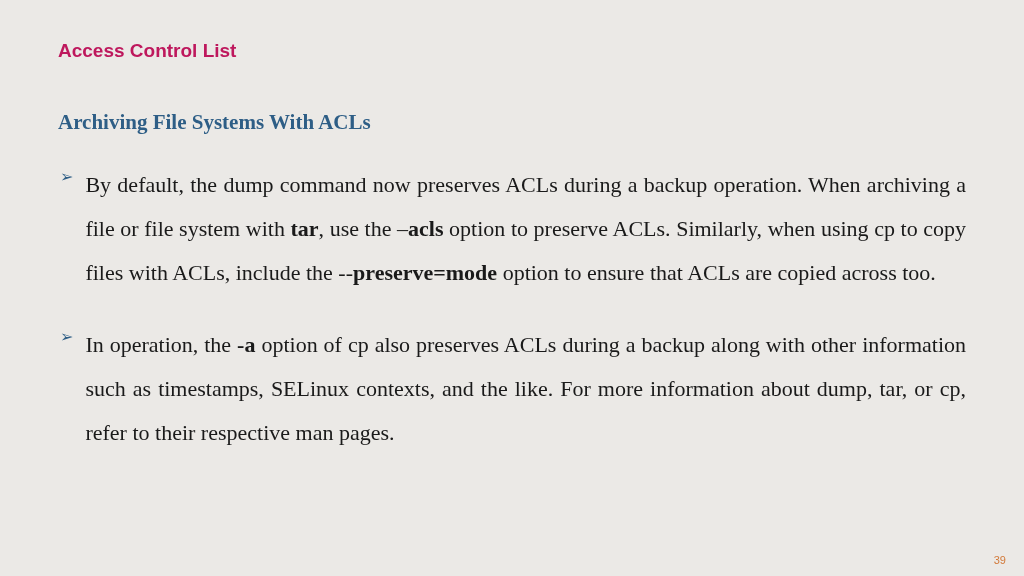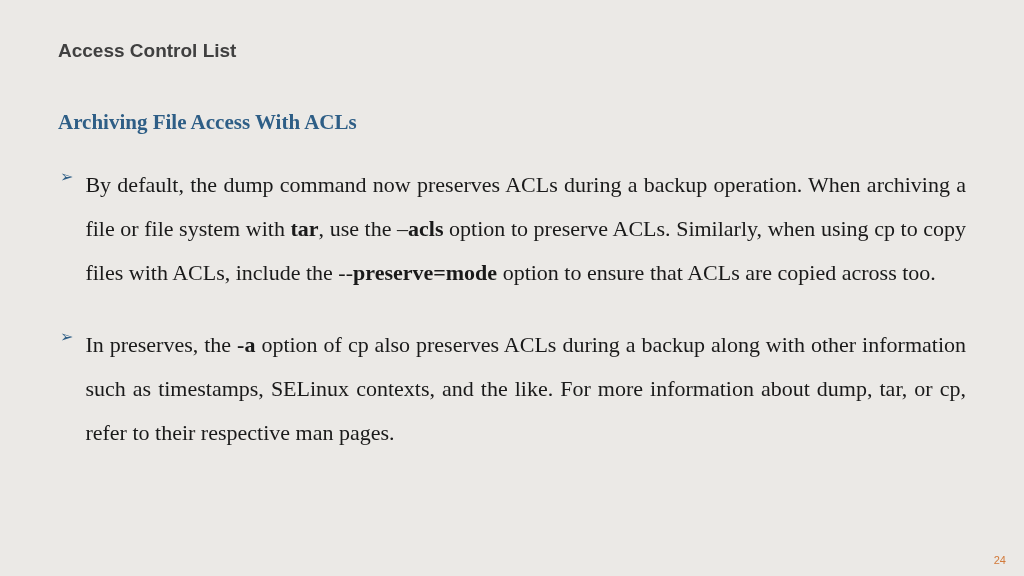--- a/index.html
+++ b/index.html
@@ -7,21 +7,21 @@
     body {
       background: #ebe9e6;
       font-family: Georgia, 'Times New Roman', serif;
       position: relative;
       padding: 40px 58px 0 58px;
     }
     .title {
       font-family: Arial, Helvetica, sans-serif;
       font-weight: bold;
       font-size: 19px;
-      color: #404040;
+      color: #be185d;
       margin-bottom: 48px;
     }
     .subtitle {
       font-family: 'Times New Roman', Times, serif;
       font-weight: bold;
       font-size: 21px;
       color: #2e5e86;
       margin-bottom: 28px;
     }
     .bullet-item {
@@ -51,29 +51,29 @@
       font-family: Arial, sans-serif;
       font-size: 11px;
       color: #d27a3a;
     }
   </style>
 </head>
 <body>
 
 <div class="title">Access Control List</div>
 
-<div class="subtitle">Archiving File Access With ACLs</div>
+<div class="subtitle">Archiving File Systems With ACLs</div>
 
 <div class="bullet-item">
   <span class="arrow">➢</span>
   <div class="bullet-text">
     <span>By default, the dump command now preserves ACLs during a backup operation. When archiving a file or file system with </span><span class="bold">tar</span><span>, use the –</span><span class="bold">acls</span><span> option to preserve ACLs. Similarly, when using cp to copy files with ACLs, include the --</span><span class="bold">preserve=mode</span><span> option to ensure that ACLs are copied across too.</span>
   </div>
 </div>
 
 <div class="bullet-item">
   <span class="arrow">➢</span>
   <div class="bullet-text">
-    <span>In preserves, the </span><span class="bold">-a</span><span> option of cp also preserves ACLs during a backup along with other information such as timestamps, SELinux contexts, and the like. For more information about dump, tar, or cp, refer to their respective man pages.</span><span class="bold"></span><span></span><span class="bold"></span><span></span>
+    <span>In operation, the </span><span class="bold">-a</span><span> option of cp also preserves ACLs during a backup along with other information such as timestamps, SELinux contexts, and the like. For more information about dump, tar, or cp, refer to their respective man pages.</span><span class="bold"></span><span></span><span class="bold"></span><span></span>
   </div>
 </div>
 
-<div class="page-num">24</div>
+<div class="page-num">39</div>
 
 </body></html>

